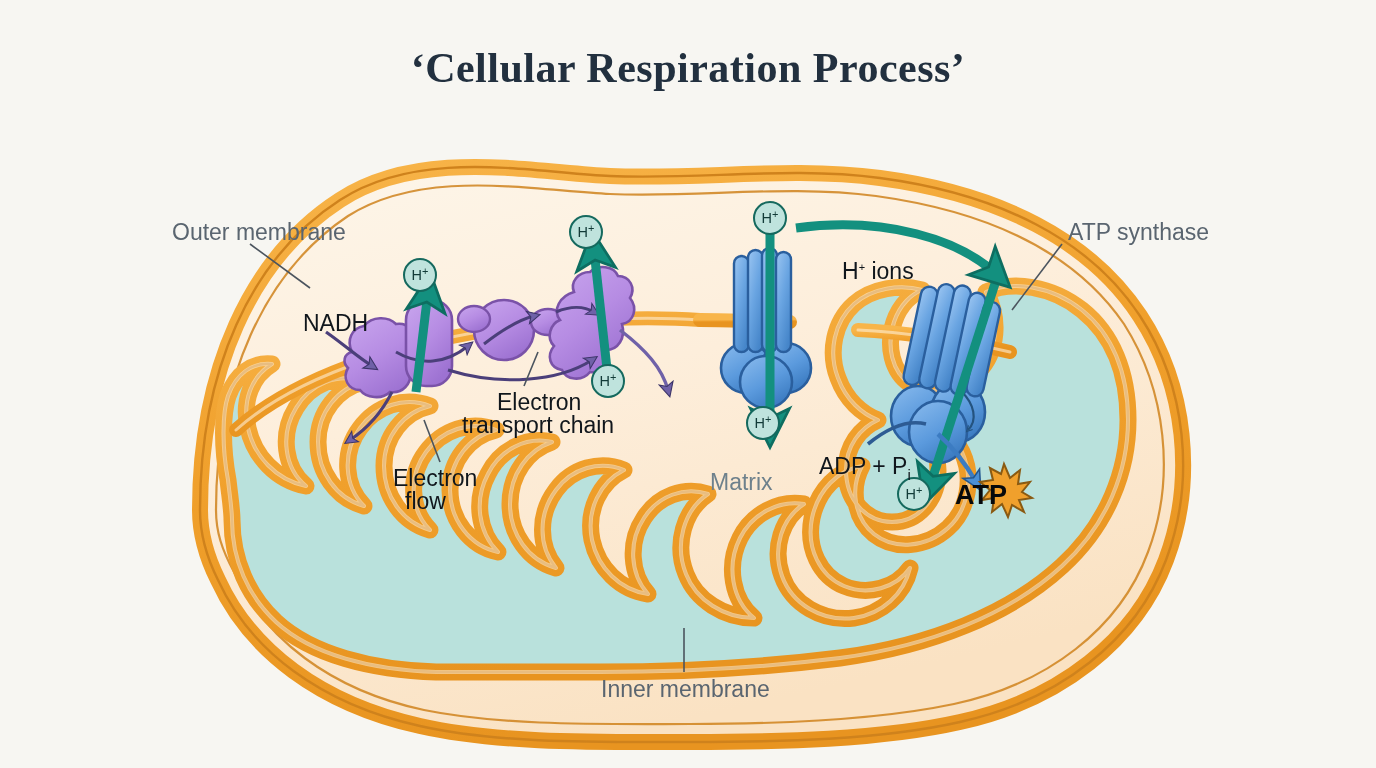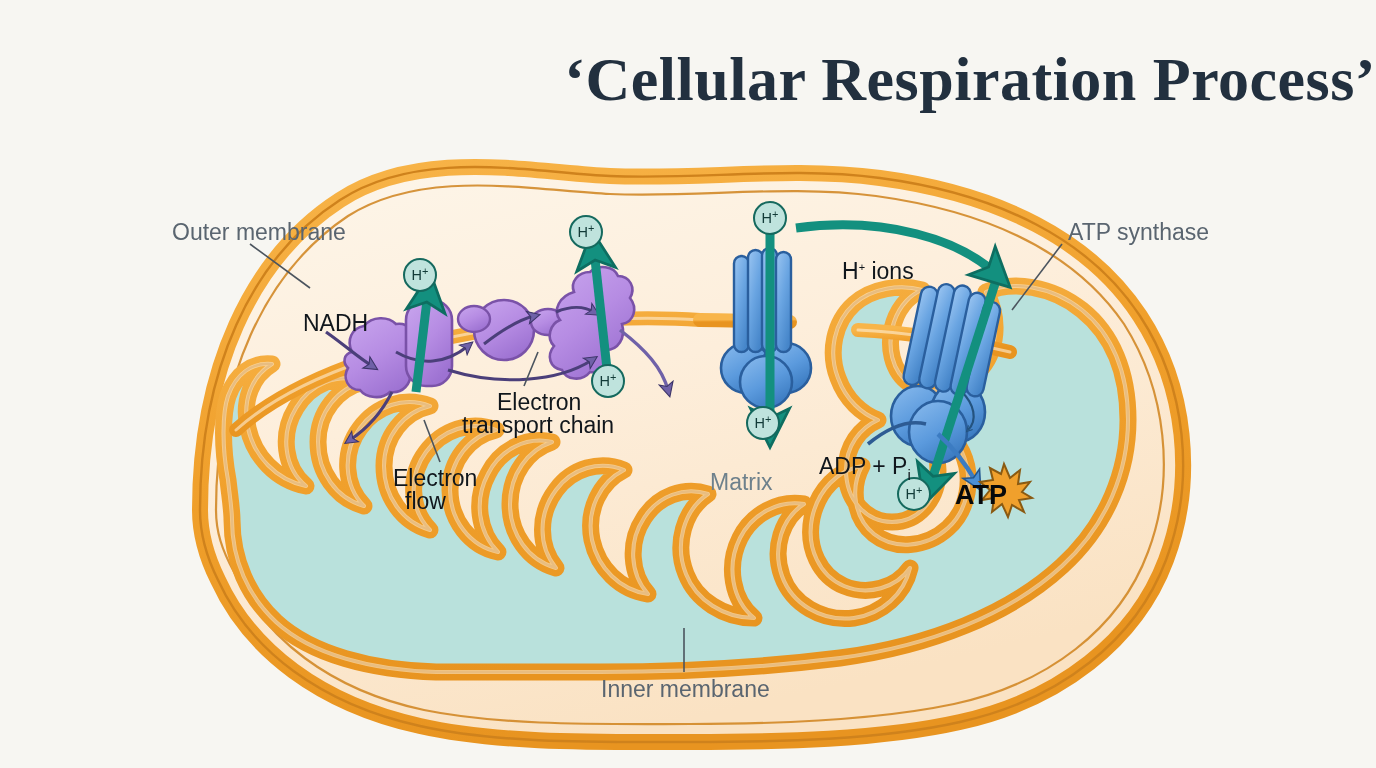--- a/index.html
+++ b/index.html
@@ -8,24 +8,24 @@
     width:1376px;height:768px;
     background:#f7f6f2;
     font-family:"Liberation Sans", sans-serif;
     overflow:hidden;
     position:relative;
   }
   #stage{position:absolute;inset:0;}
   .title{
     position:absolute;
     top:44px;left:0;width:100%;
-    text-align:right;
+    text-align:center;
     font-family:"Liberation Serif", serif;
     font-weight:bold;
-    font-size:62px;
+    font-size:42px;
     letter-spacing:0.5px;
     color:#22303f;
     white-space:nowrap;
   }
   svg{position:absolute;top:0;left:0;width:1376px;height:768px;}
   text{font-family:"Liberation Sans", sans-serif;}
   .lbl-grey{fill:#5a6570;font-size:23px;}
   .lbl-dark{fill:#10161c;font-size:23px;}
   .lbl-matrix{fill:#6e818c;font-size:23px;}
   .lbl-atp{fill:#07090b;font-size:27px;font-weight:bold;}

